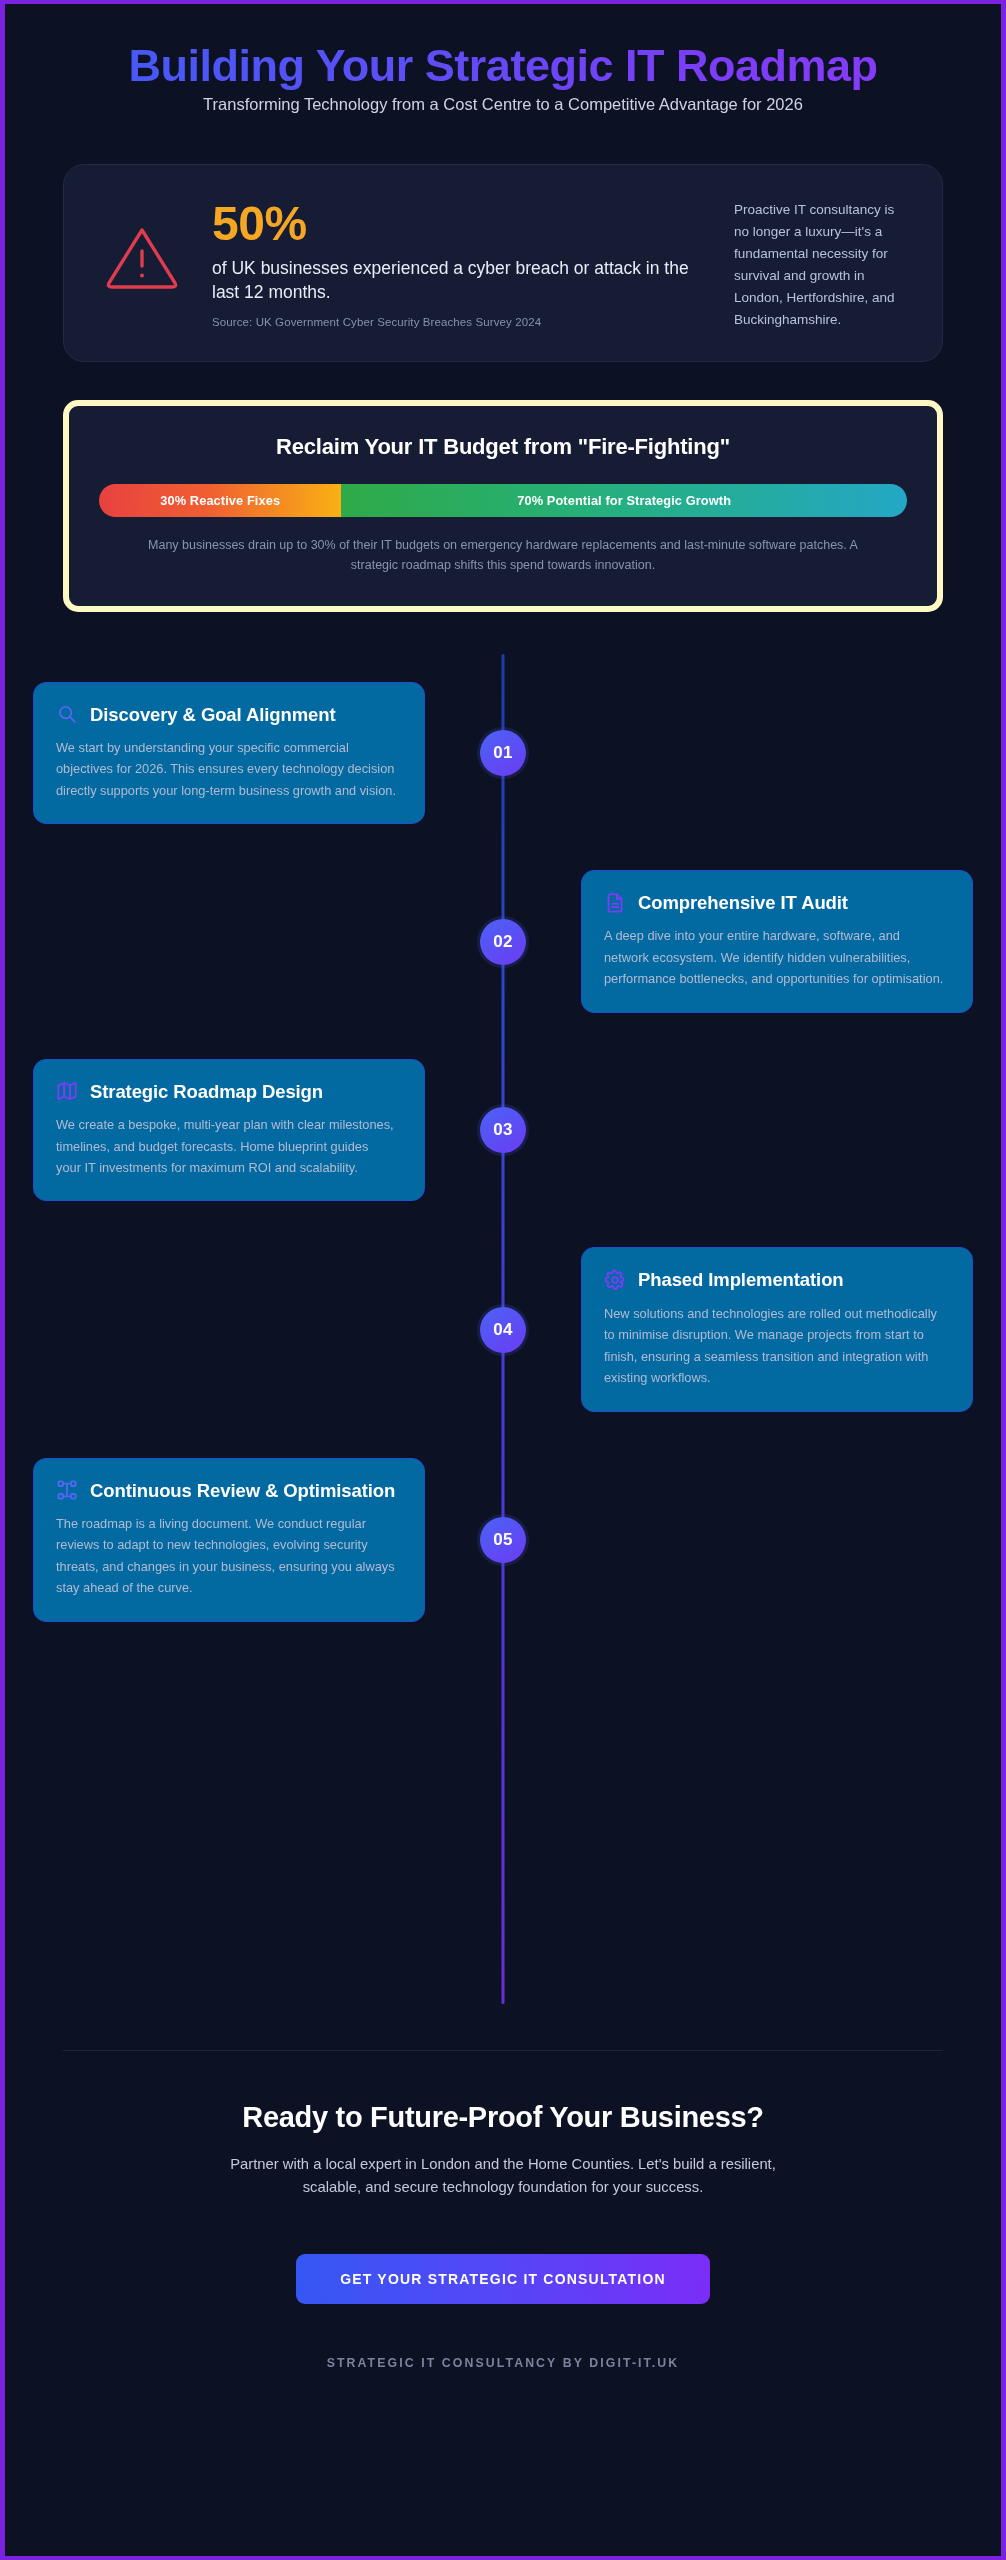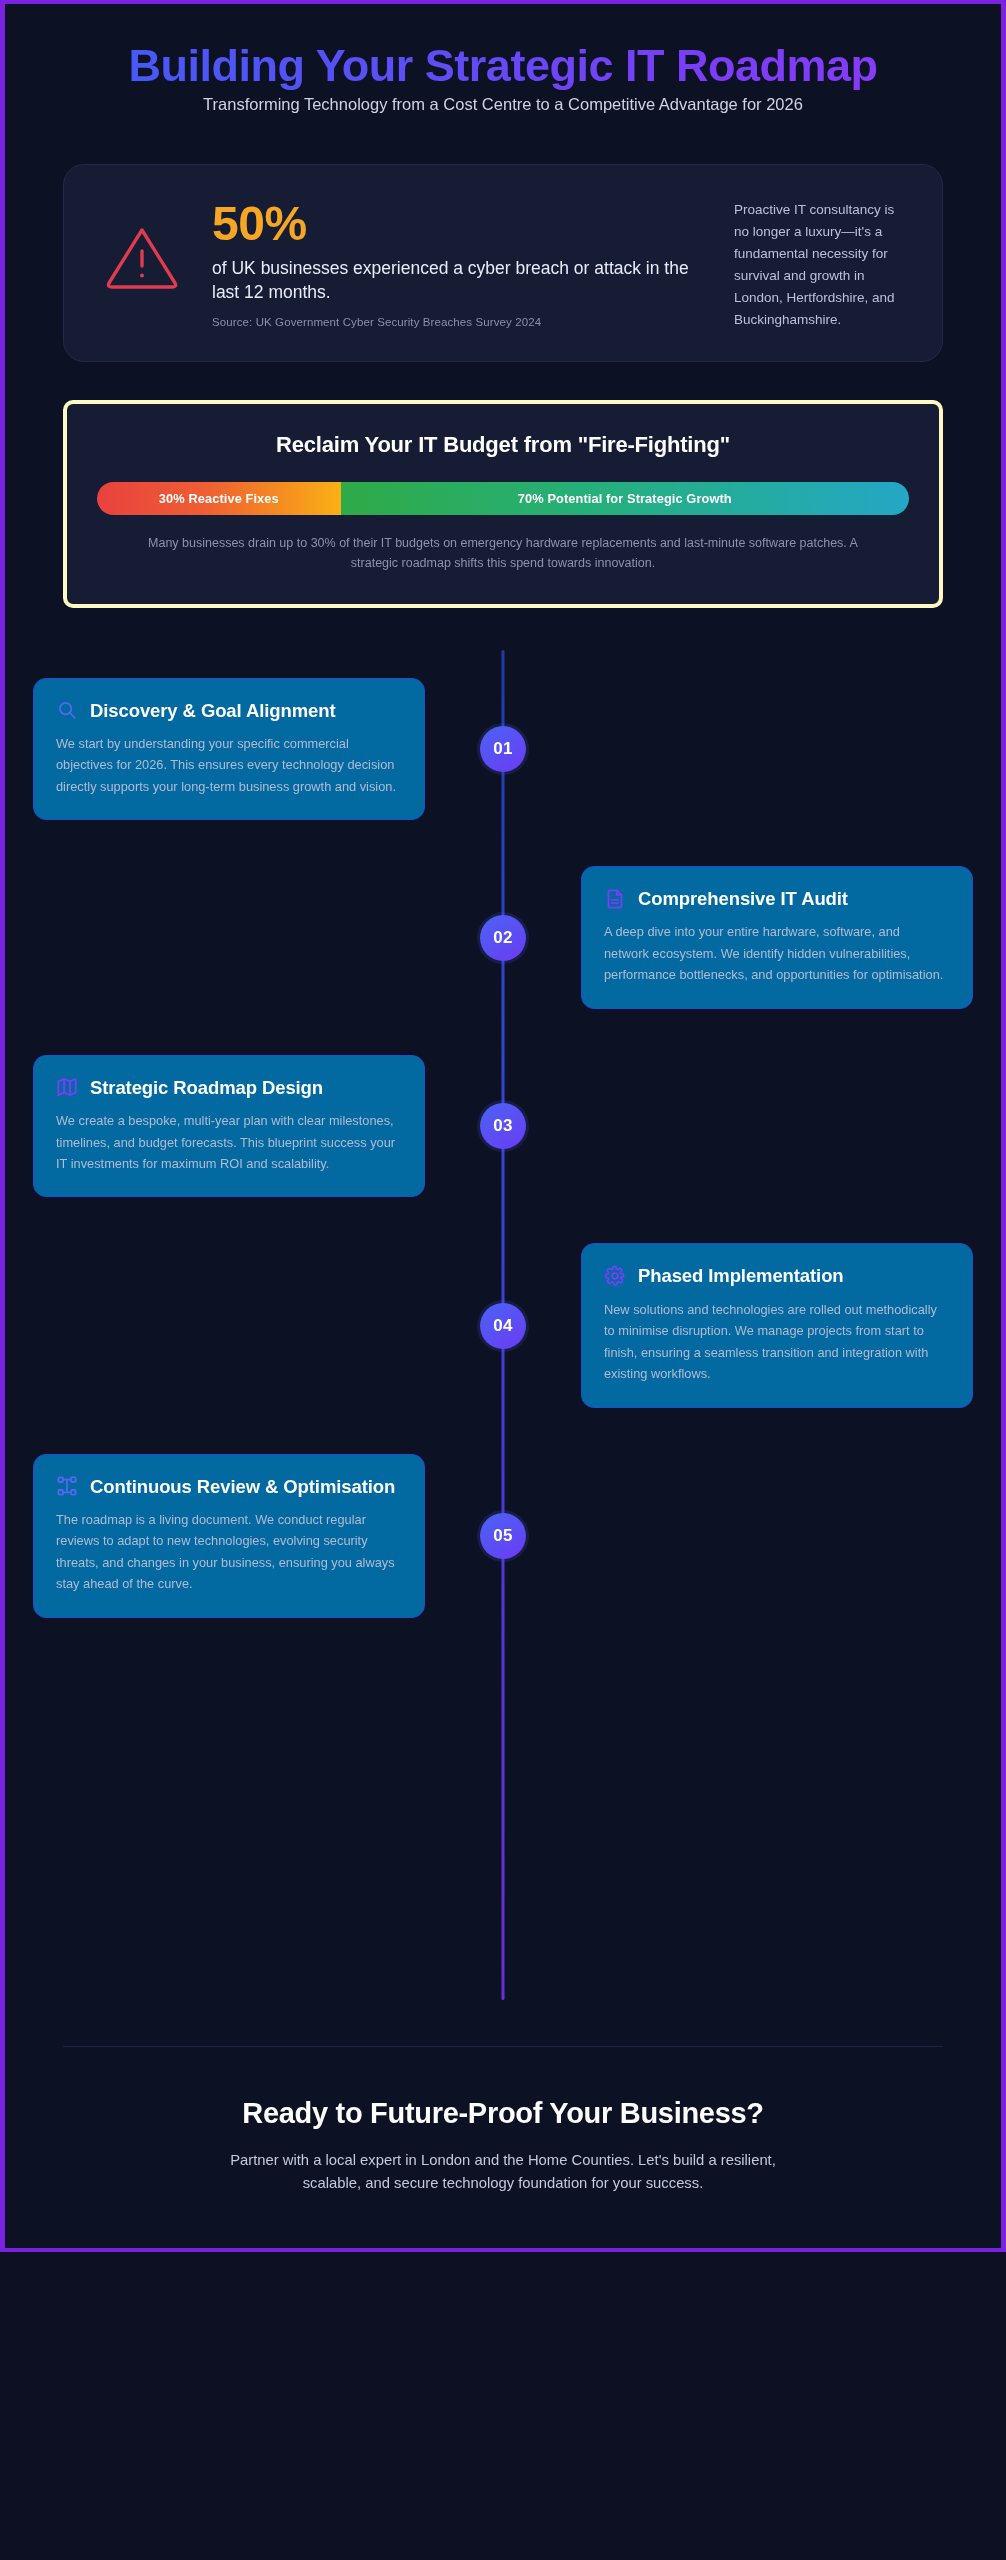--- a/index.html
+++ b/index.html
@@ -8,21 +8,21 @@
     width: 1006px;
     height: 2560px;
     background: #0c1022;
     font-family: "Liberation Sans", sans-serif;
     overflow: hidden;
   }
 
   #page {
     position: relative;
     width: 1006px;
-    height: 2252px;
+    height: 2560px;
     background: #0d1124;
     border-left: 5px solid #7a22e0;
     border-right: 5px solid #7a22e0;
     border-top: 4px solid #7a22e0;
     border-bottom: 4px solid #7a22e0;
     padding: 0 28px;
     overflow: hidden;
   }
 
   
@@ -93,22 +93,22 @@
     font-size: 13.5px;
     line-height: 1.62;
     color: #b9c1d8;
     padding-top: 6px;
   }
 
   
   .budget-card {
     margin: 38px 30px 0 30px;
     background: #161c34;
-    border: 4px solid #fef9c3;
-    border-radius: 10px;
+    border: 6px solid #fef9c3;
+    border-radius: 15px;
     padding: 28px 30px 30px 30px;
     text-align: center;
   }
   .budget-title {
     font-size: 22px;
     font-weight: 800;
     color: #ffffff;
     letter-spacing: -0.2px;
   }
   .budget-bar {
@@ -331,21 +331,21 @@
           <div class="tl-card-head">
             <span>
               <svg class="tl-icon" viewBox="0 0 24 24" fill="none" stroke="#7b3df7" stroke-width="1.9" stroke-linejoin="round">
                 <path d="M2.5 5.8 9 3.2v15L2.5 20.8z"></path>
                 <path d="M9 3.2l6.4 2.6v15L9 18.2z"></path>
                 <path d="M15.4 5.8 21.5 3.2v15l-6.1 2.6z"></path>
               </svg>
             </span>
             <div class="tl-card-title">Strategic Roadmap Design</div>
           </div>
-          <div class="tl-card-body">We create a bespoke, multi-year plan with clear milestones, timelines, and budget forecasts. This blueprint success your IT investments for maximum ROI and scalability.</div>
+          <div class="tl-card-body">We create a bespoke, multi-year plan with clear milestones, timelines, and budget forecasts. Home blueprint guides your IT investments for maximum ROI and scalability.</div>
         </div>
         <div class="tl-marker">03</div>
       </div>
       <div class="tl-row right">
         <div class="tl-card">
           <div class="tl-card-head">
             <span>
               <svg class="tl-icon" viewBox="0 0 24 24" fill="none" stroke="#7b3df7" stroke-width="1.9" stroke-linejoin="round">
                 <circle cx="12" cy="12" r="3.1"></circle>
                 <path d="M19.2 14.6a1.5 1.5 0 0 0 .3 1.65l.05.05a1.82 1.82 0 1 1-2.58 2.58l-.05-.05a1.5 1.5 0 0 0-1.65-.3 1.5 1.5 0 0 0-.91 1.37v.14a1.82 1.82 0 0 1-3.64 0v-.07a1.5 1.5 0 0 0-1-1.37 1.5 1.5 0 0 0-1.65.3l-.05.05A1.82 1.82 0 1 1 4.4 16.3l.05-.05a1.5 1.5 0 0 0 .3-1.65 1.5 1.5 0 0 0-1.37-.91h-.14a1.82 1.82 0 0 1 0-3.64h.07a1.5 1.5 0 0 0 1.37-1 1.5 1.5 0 0 0-.3-1.65l-.05-.05A1.82 1.82 0 1 1 6.91 4.4l.05.05a1.5 1.5 0 0 0 1.65.3H8.7a1.5 1.5 0 0 0 .91-1.37v-.14a1.82 1.82 0 1 1 3.64 0v.07a1.5 1.5 0 0 0 .91 1.37 1.5 1.5 0 0 0 1.65-.3l.05-.05a1.82 1.82 0 1 1 2.58 2.58l-.05.05a1.5 1.5 0 0 0-.3 1.65v.06a1.5 1.5 0 0 0 1.37.91h.14a1.82 1.82 0 0 1 0 3.64h-.07a1.5 1.5 0 0 0-1.37.91z"></path>

